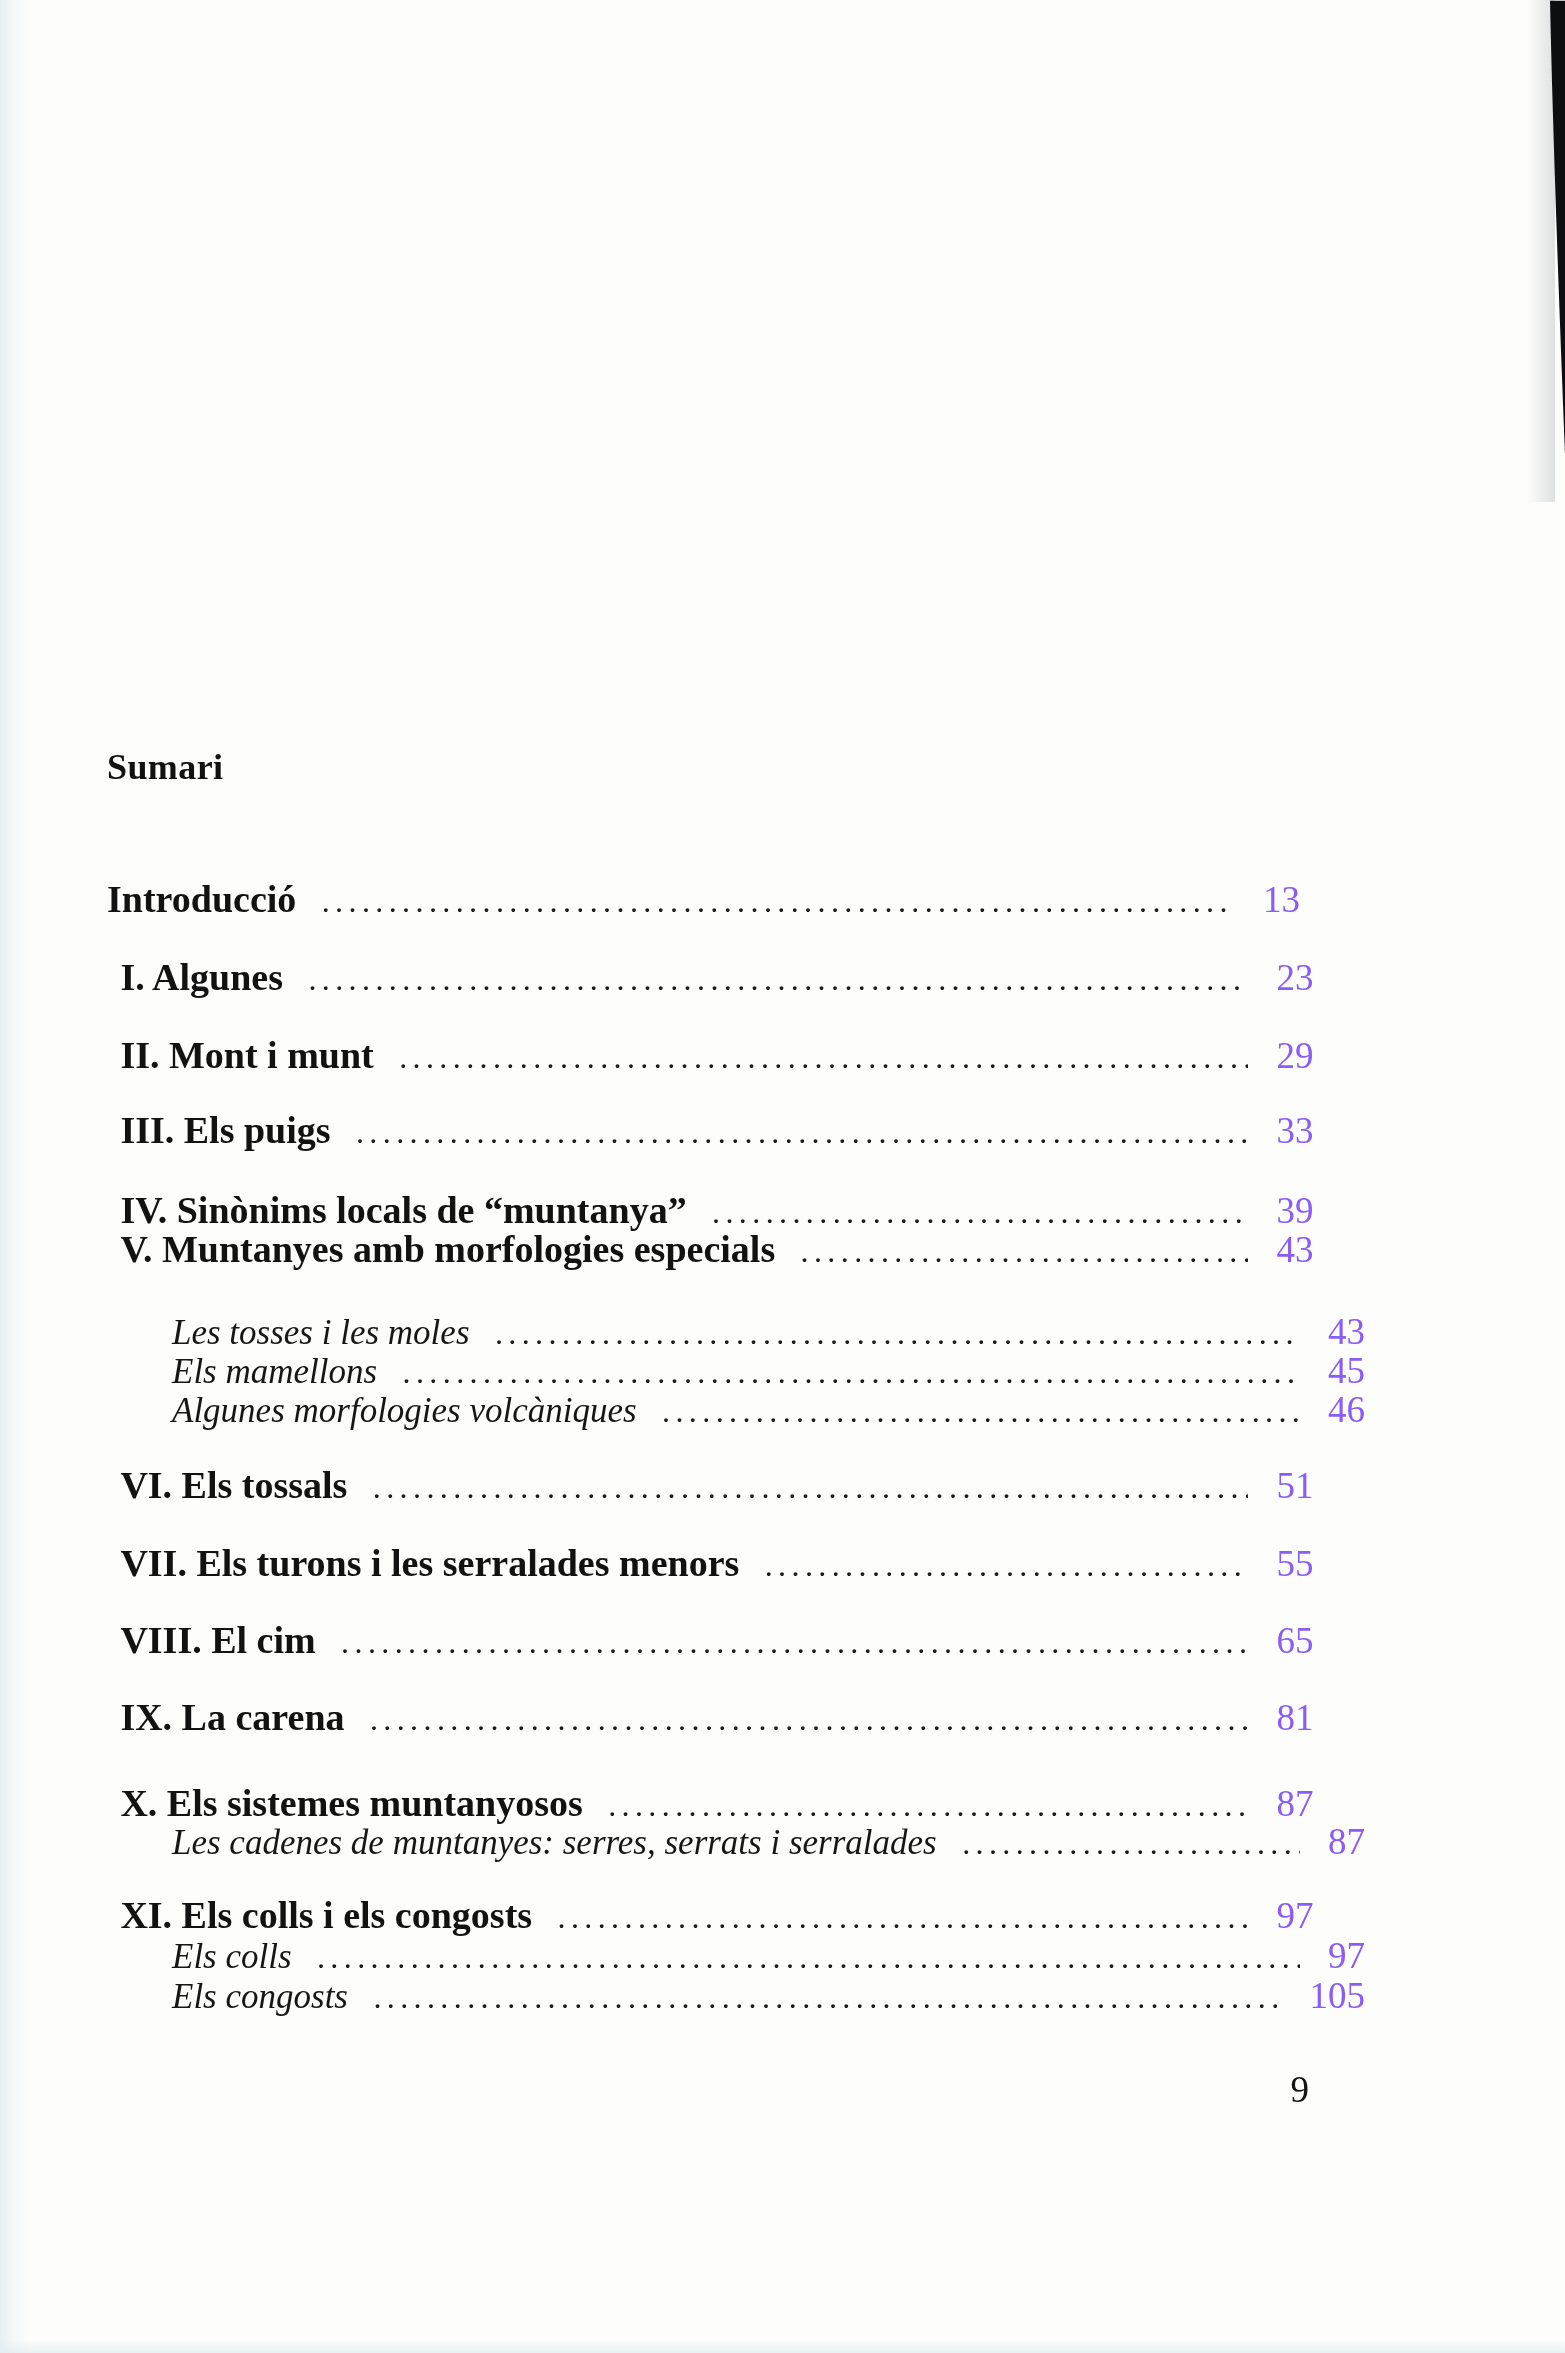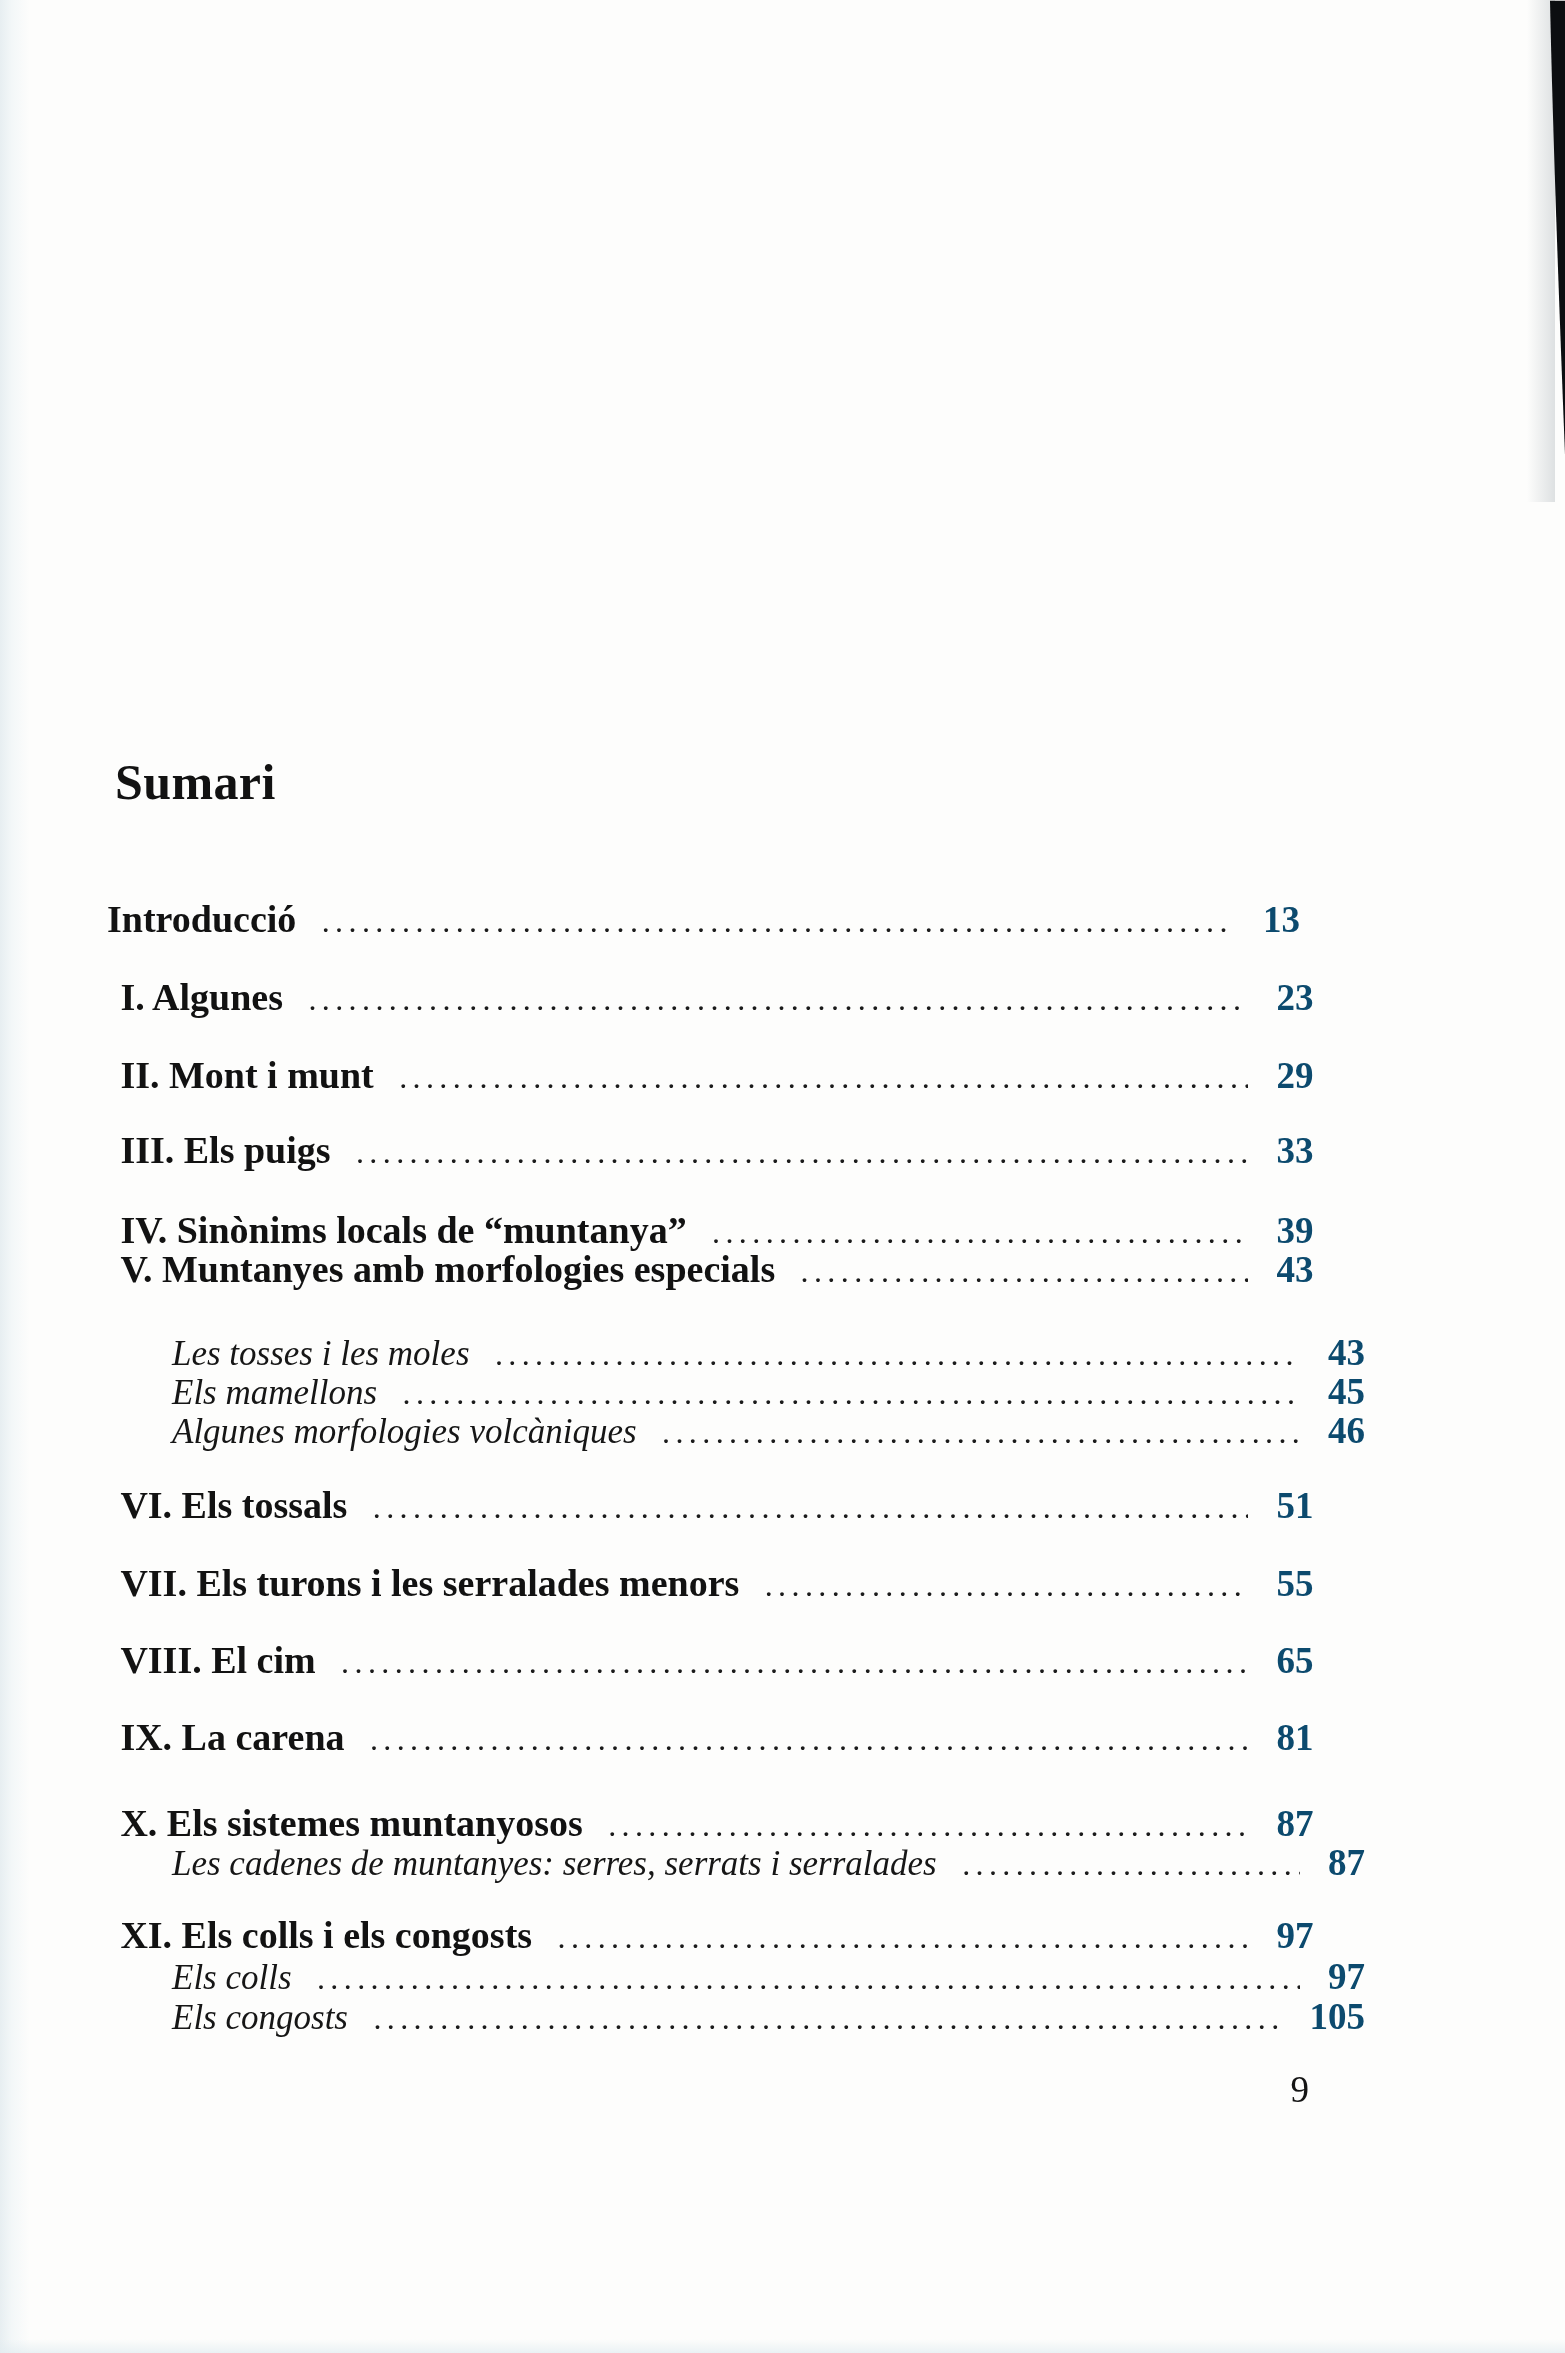--- a/index.html
+++ b/index.html
@@ -24,21 +24,21 @@
   }
   .edge-right-shade{
     position:absolute;right:10px;top:0;width:28.4px;height:502px;
     background:linear-gradient(to left,rgba(170,178,183,0.38),rgba(255,255,255,0));
   }
   .wedge{position:absolute;right:0;top:0;}
 
   
   .title{
     position:absolute;left:107px;top:749px;
-    margin:8px;font-size:50px;font-weight:bold;line-height:1;
+    margin:0;font-size:36px;font-weight:bold;line-height:1;
     letter-spacing:0.4px;
   }
 
   
   .toc{position:absolute;left:0;top:0;width:1565px;height:2354px;}
   .row{
     position:absolute;left:107px;width:1193px;
     display:flex;align-items:baseline;
     font-size:38px;font-weight:bold;line-height:1.05;
     white-space:nowrap;
@@ -56,22 +56,22 @@
     margin:0 15px 0 13.4px;
     font-weight:normal;font-style:normal;
     font-size:32px;letter-spacing:5.4px;color:#1b1b1b;
     min-width:33px;
   }
   .dots::after{
     content:"........................................................................................................................................................................................................";
   }
   .pagenum{
     flex:none;min-width:38px;text-align:right;
-    font-weight:bold;font-style:normal;
-    font-size:37px;color:#0c4a6e;margin-top:21px;
+    font-weight:normal;font-style:normal;
+    font-size:37px;color:#8b5cf6;
   }
 
   .folio{
     position:absolute;left:107px;top:2071px;width:1202px;
     text-align:right;font-size:37px;color:#141414;line-height:1;
   }
 </style>
 </head>
 <body>
 

